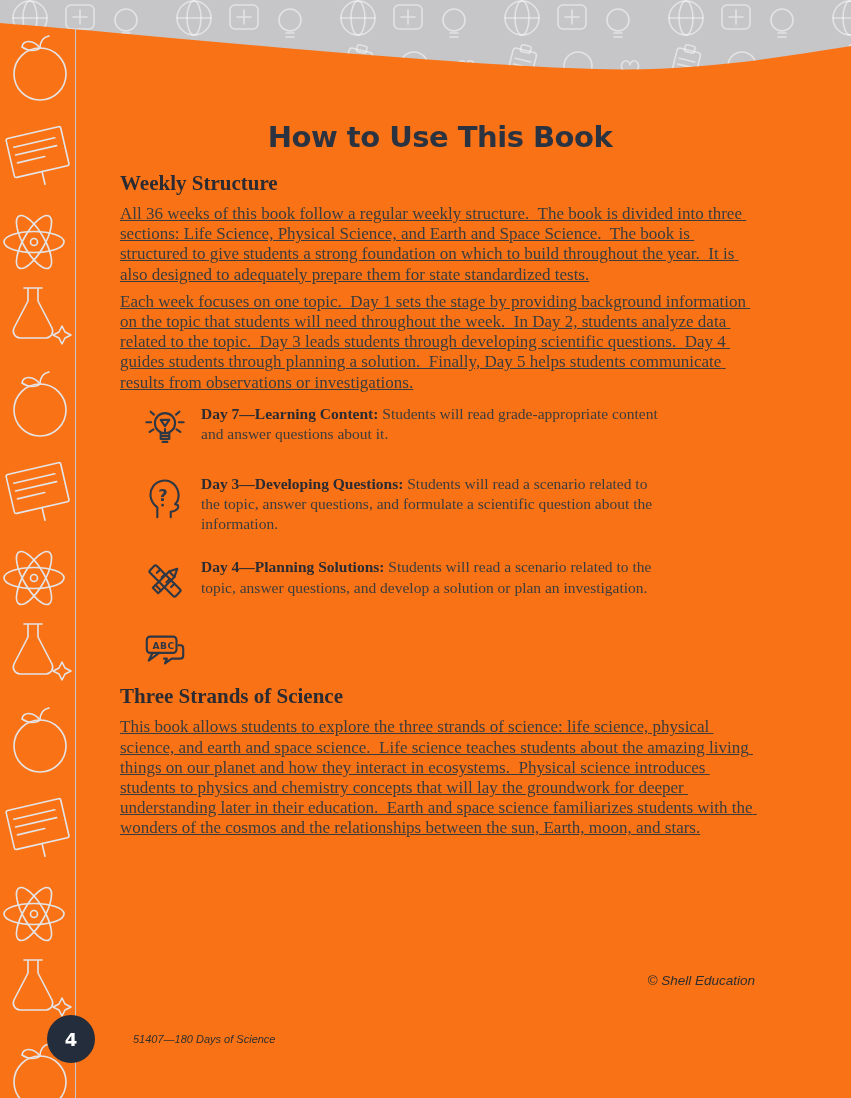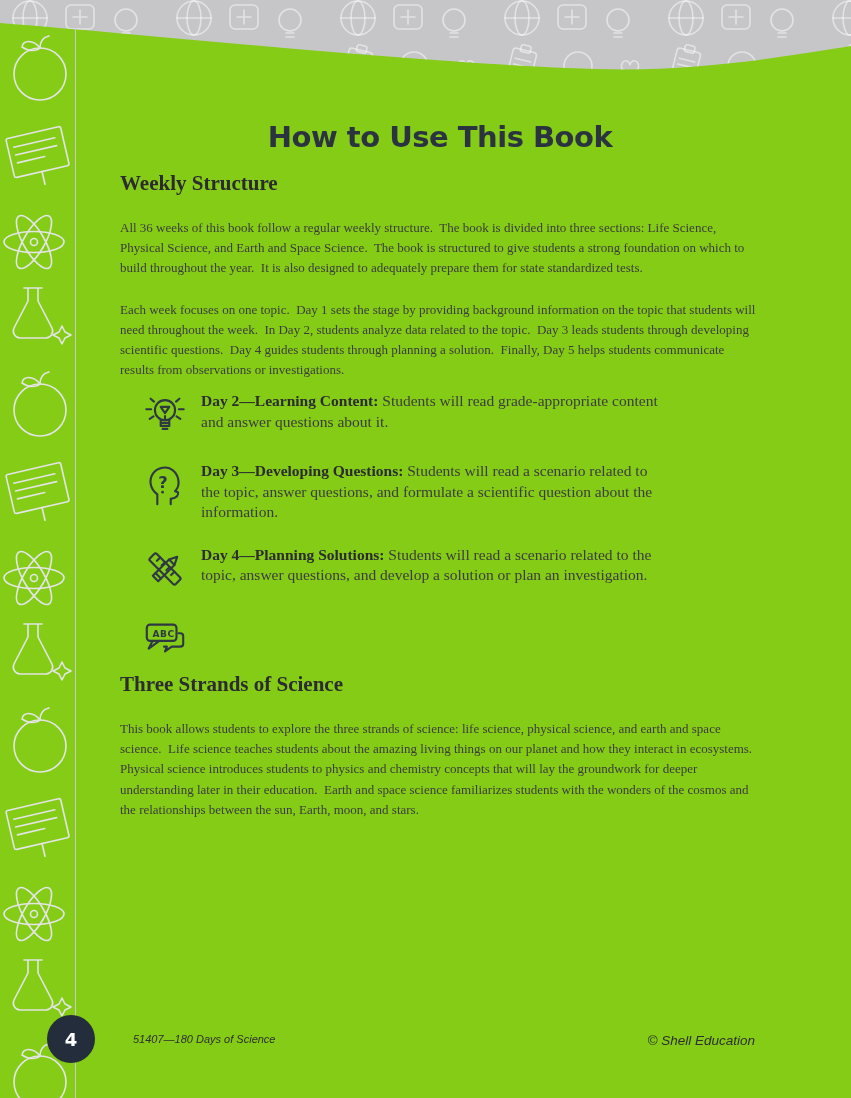--- a/index.html
+++ b/index.html
@@ -1,19 +1,19 @@
 <!DOCTYPE html>
 <html><head>
 <meta charset="utf-8">
 <style>
   * { margin:0; padding:0; box-sizing:border-box; }
   html,body { background:#ffffff; }
   .page {
     position:relative; width:851px; height:1098px;
-    background:#84cc16; overflow:hidden;
+    background:#f97316; overflow:hidden;
     font-family:"Liberation Serif", serif;
     color:#3c3c3c;
   }
   
   .left-pattern { position:absolute; left:0; top:26px; z-index:1; }
   .top-band { position:absolute; left:0; top:0; z-index:2; display:block; }
   .margin-line {
     position:absolute; left:75px; top:28px; bottom:0; width:1px;
     background:#c9c9cb; z-index:3;
   }
@@ -27,22 +27,22 @@
     font-weight:bold; font-size:29px; line-height:38px;
     letter-spacing:-0.5px; text-align:center; color:#2b3340;
   }
   h2.section-heading {
     font-family:"Liberation Serif", serif;
     font-weight:bold; font-size:21px; line-height:27px; color:#2b2b31;
   }
   h2.weekly { margin-top:14px; }
   h2.strands { margin-top:9px; }
   p.body-par {
-    margin-top:21px; font-size:13px; line-height:20.2px;
-    white-space:pre-wrap; color:#3c3c3c;
+    margin-top:7px; font-size:17px; line-height:20.2px;
+    white-space:pre-wrap; color:#3c3c3c;text-decoration:underline;
   }
   .days { margin-top:11px; margin-left:22px; display:flex; flex-direction:column; gap:23px; }
   .day-item { display:flex; align-items:flex-start; gap:13px; }
   .day-icon { flex:0 0 46px; width:46px; height:46px; margin-top:1px; }
   .day-icon svg { display:block; }
   .day-text {
     width:458px; font-size:15.5px; line-height:20.2px;
     white-space:pre-wrap; color:#3c3c3c;
   }
   .day-label { font-weight:bold; color:#2b2b31; }
@@ -55,21 +55,21 @@
   .page-badge span {
     font-family:"DejaVu Sans", sans-serif; font-weight:bold;
     font-size:18px; color:#ffffff;
   }
   .footer-left {
     position:absolute; left:133px; top:1033px; z-index:5;
     font-family:"Liberation Sans", sans-serif; font-style:italic;
     font-size:11px; color:#2e2e2e;
   }
   .footer-right {
-    position:absolute; right:96px; top:1033px; z-index:5;
+    position:absolute; right:96px; top:973px; z-index:5;
     font-family:"Liberation Sans", sans-serif; font-style:italic;
     font-size:13.5px; color:#2e2e2e;
   }
   .icon-stroke { stroke:#2e3744; fill:none; stroke-width:2.2; stroke-linecap:round; stroke-linejoin:round; }
   .icon-glyph { font-family:"DejaVu Sans", sans-serif; font-weight:bold; fill:#2e3744; }
 </style>
 </head>
 <body>
 
 <div class="page">
@@ -143,21 +143,21 @@
               <circle cx="24" cy="19" r="10.5"></circle>
               <path d="M19.5,15.5 h9 l-4.5,6.5 Z"></path>
               <path d="M24,25 v4"></path>
               <path d="M19.5,29.5 h9 v6 h-9 Z M19.5,32.5 h9"></path>
               <path d="M21.5,38.5 h5"></path>
               <path d="M9,7 l3.5,3 M4.5,18 h5 M8,28 l4,-2.5"></path>
               <path d="M39,7 l-3.5,3 M43.5,18 h-5 M40,28 l-4,-2.5"></path>
             </g>
           </svg>
         </div>
-        <p class="day-text"><span class="day-label">Day 2—Learning Content:</span><span> Students will read grade-appropriate content and answer questions about it.</span></p>
+        <p class="day-text"><span class="day-label">Day 7—Learning Content:</span><span> Students will read grade-appropriate content and answer questions about it.</span></p>
       </div>
 
 
       <div class="day-item">
         <div class="day-icon">
           <svg width="46" height="46" viewBox="0 0 48 48">
             <g class="icon-stroke">
               <path d="M30,44 V38.5 C36.5,37.5 38.5,34.5 37.5,31.5 L34.5,30.5 C37.5,27.5 38.8,23 37.8,18 C36,8.8 28.5,4.8 21.5,6 C12.8,7.5 8,14.5 9,22.5 C9.8,28.5 13,31.5 16,33.8 V44"></path>
             </g>
             <text x="17" y="27" class="icon-glyph" font-size="17">?</text>

